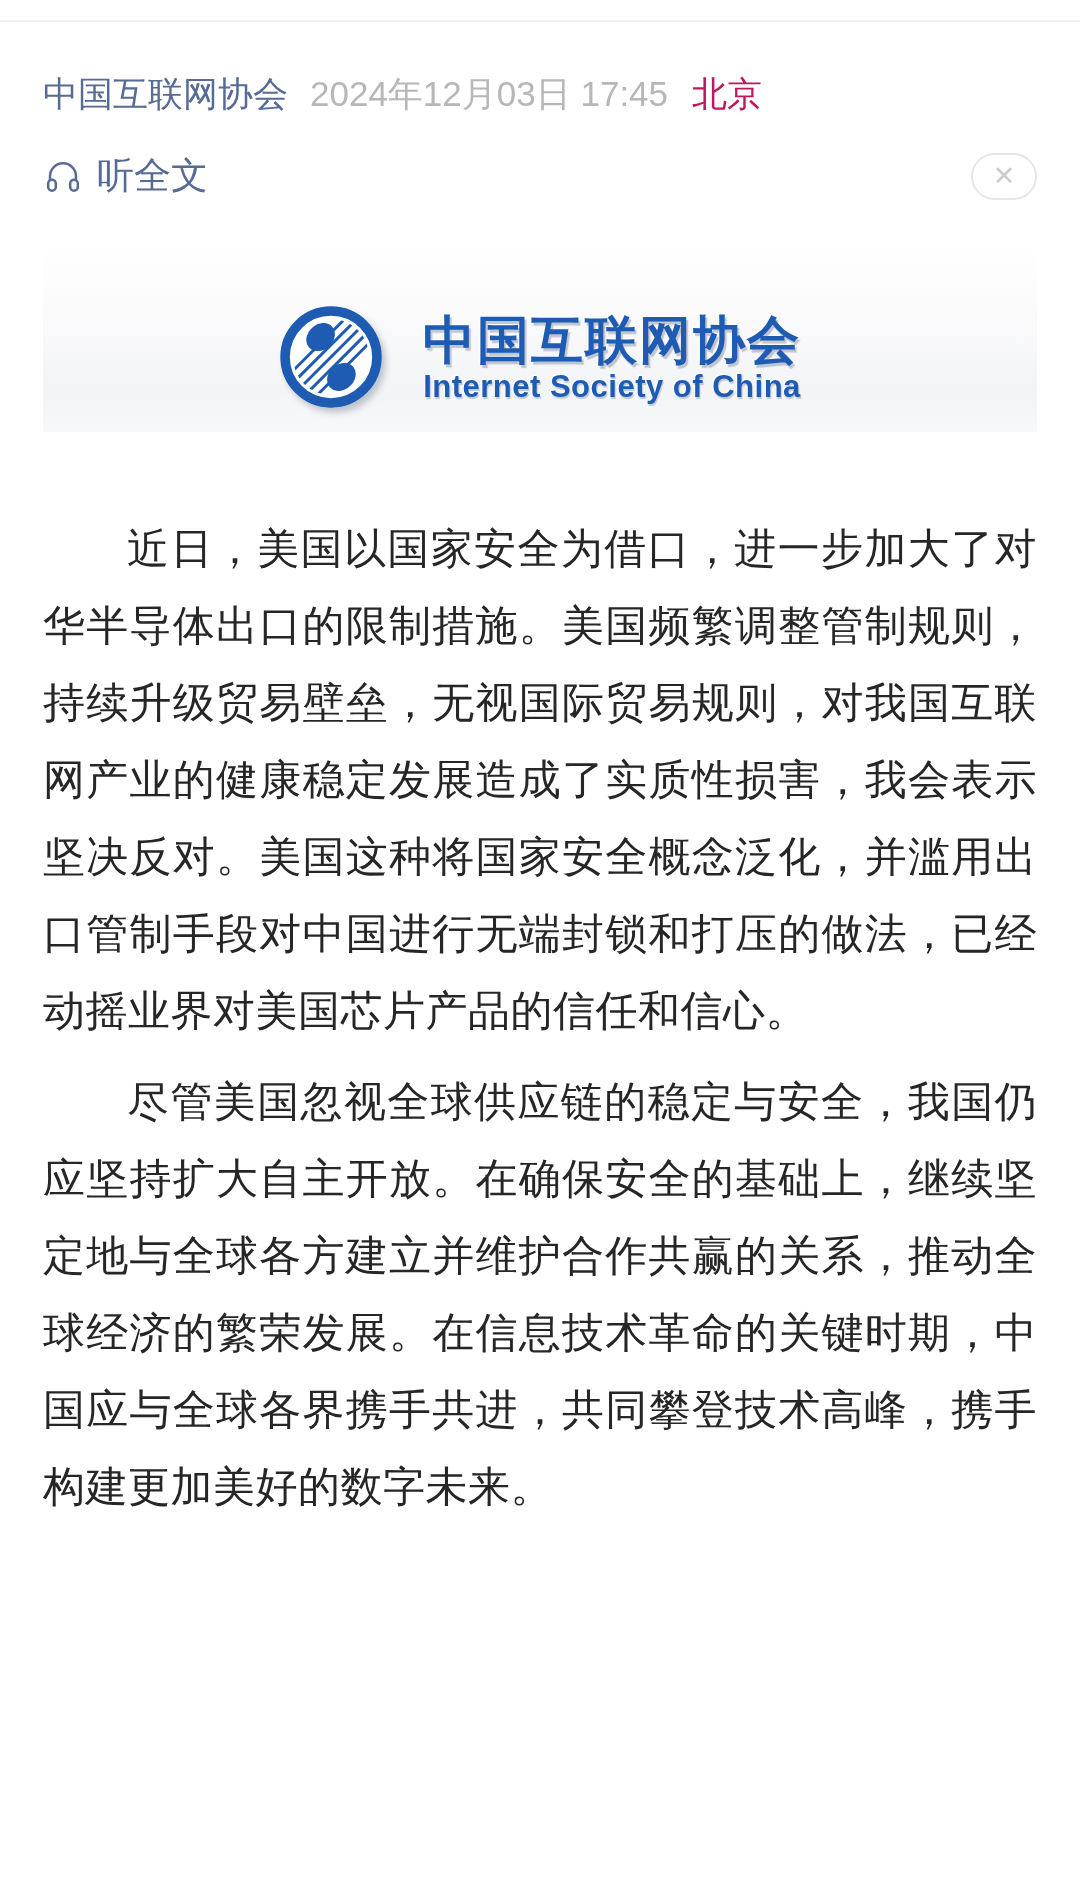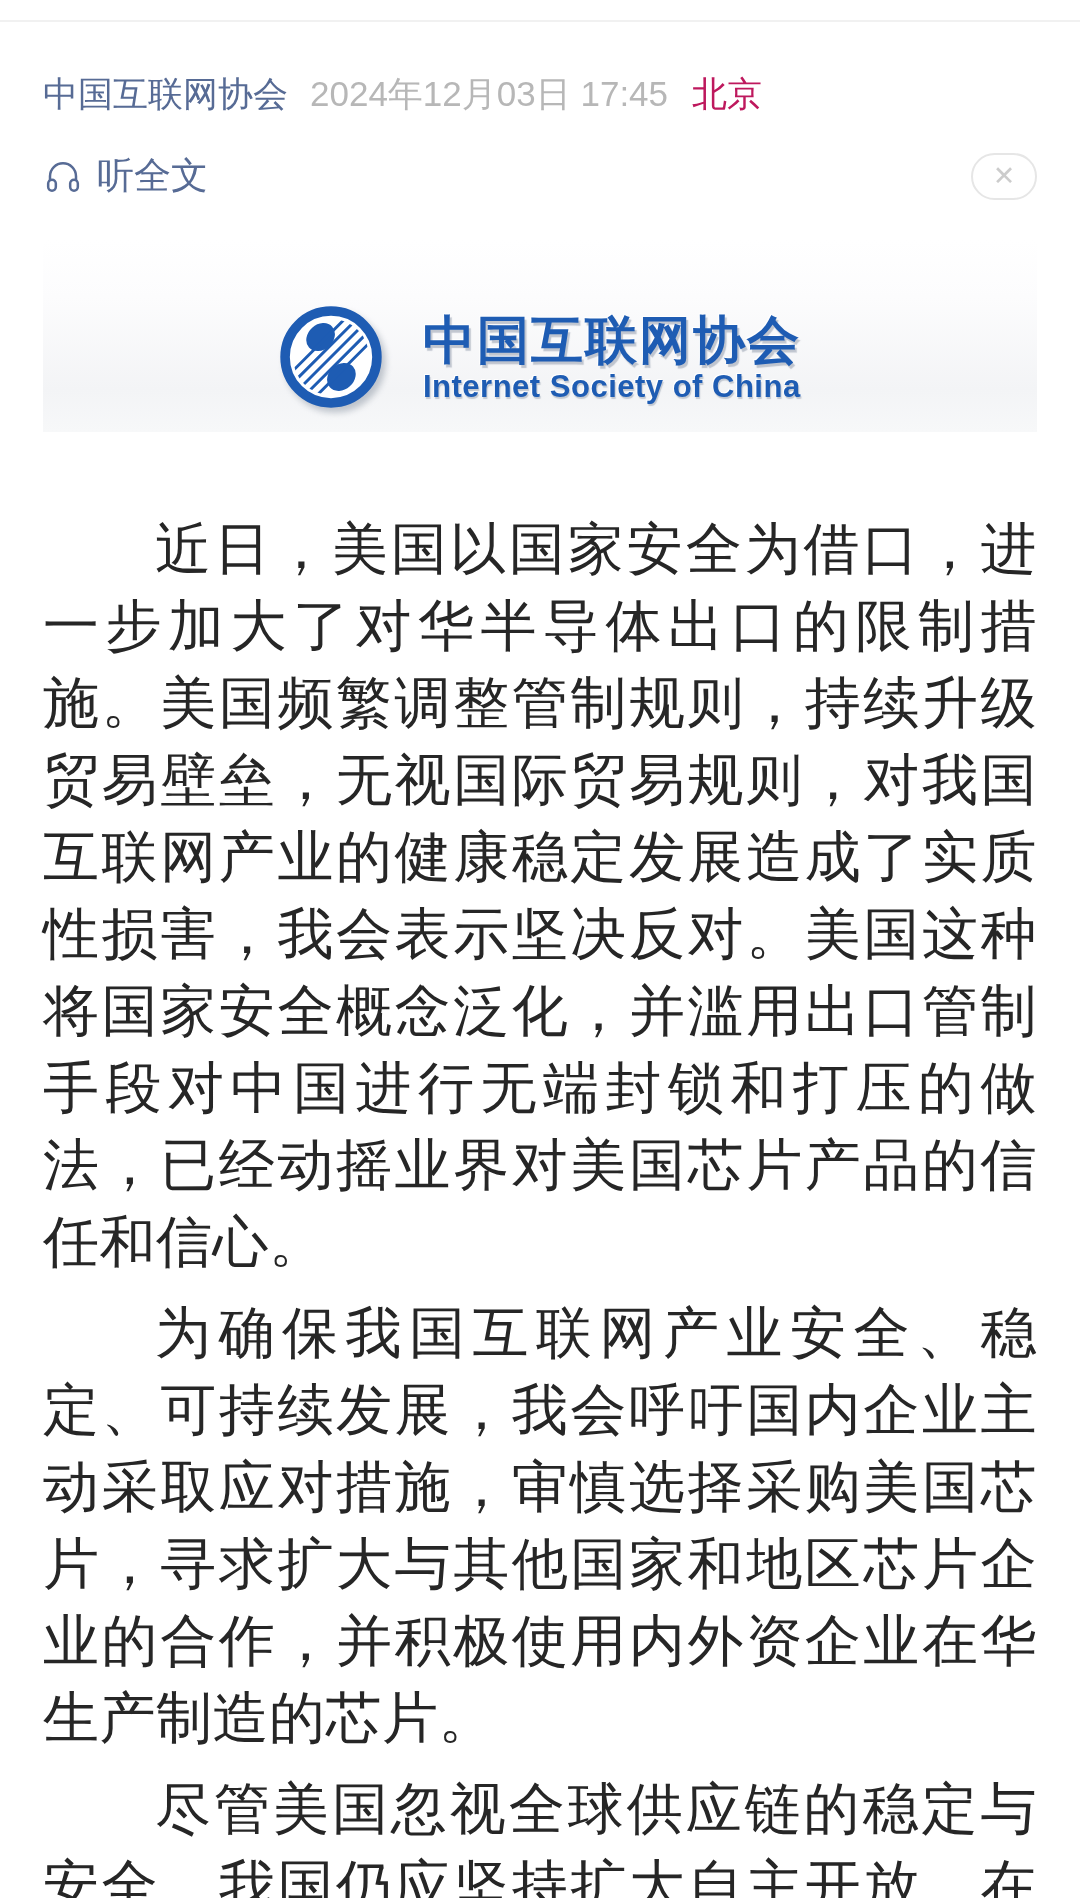--- a/index.html
+++ b/index.html
@@ -95,27 +95,28 @@
     white-space: nowrap;
   }
   .banner-en {
     color: #1e5cb3;
     font-weight: bold;
     font-size: 31px;
     letter-spacing: 0.5px;
     margin-top: 2px;
     text-shadow: 1px 2px 1px rgba(145, 155, 172, 0.5), -1px -1px 0 #ffffff;
     white-space: nowrap;
+    text-align: center;
   }
   .article {
     margin: 78px 43px 0;
     width: 994px;
   }
   .article p {
-    font-size: 56px;
+    font-size: 42px;
     line-height: 77px;
     color: #262626;
     text-align: justify;
     text-indent: 2em;
     margin-bottom: 14px;
     letter-spacing: 0.5px;
   }
 </style>
 </head>
 <body>
@@ -172,17 +173,16 @@
       </svg>
     </span>
     <figcaption class="logo-text">
       <div class="banner-cn">中国互联网协会</div>
       <div class="banner-en">Internet Society of China</div>
     </figcaption>
   </figure>
 
   <article class="article">
     <p>近日，美国以国家安全为借口，进一步加大了对华半导体出口的限制措施。美国频繁调整管制规则，持续升级贸易壁垒，无视国际贸易规则，对我国互联网产业的健康稳定发展造成了实质性损害，我会表示坚决反对。美国这种将国家安全概念泛化，并滥用出口管制手段对中国进行无端封锁和打压的做法，已经动摇业界对美国芯片产品的信任和信心。</p>
-    <p>为确保我国互联网产业安全、稳定、可持续发展，我会呼吁国内企业主动采取应对措施，审慎选择采购美国芯片，寻求扩大与其他国家和地区芯片企业的合作，并积极使用内外资企业在华生产制造的芯片。</p>
     <p>尽管美国忽视全球供应链的稳定与安全，我国仍应坚持扩大自主开放。在确保安全的基础上，继续坚定地与全球各方建立并维护合作共赢的关系，推动全球经济的繁荣发展。在信息技术革命的关键时期，中国应与全球各界携手共进，共同攀登技术高峰，携手构建更加美好的数字未来。</p>
   </article>
 
 </div>
 
 </body></html>

